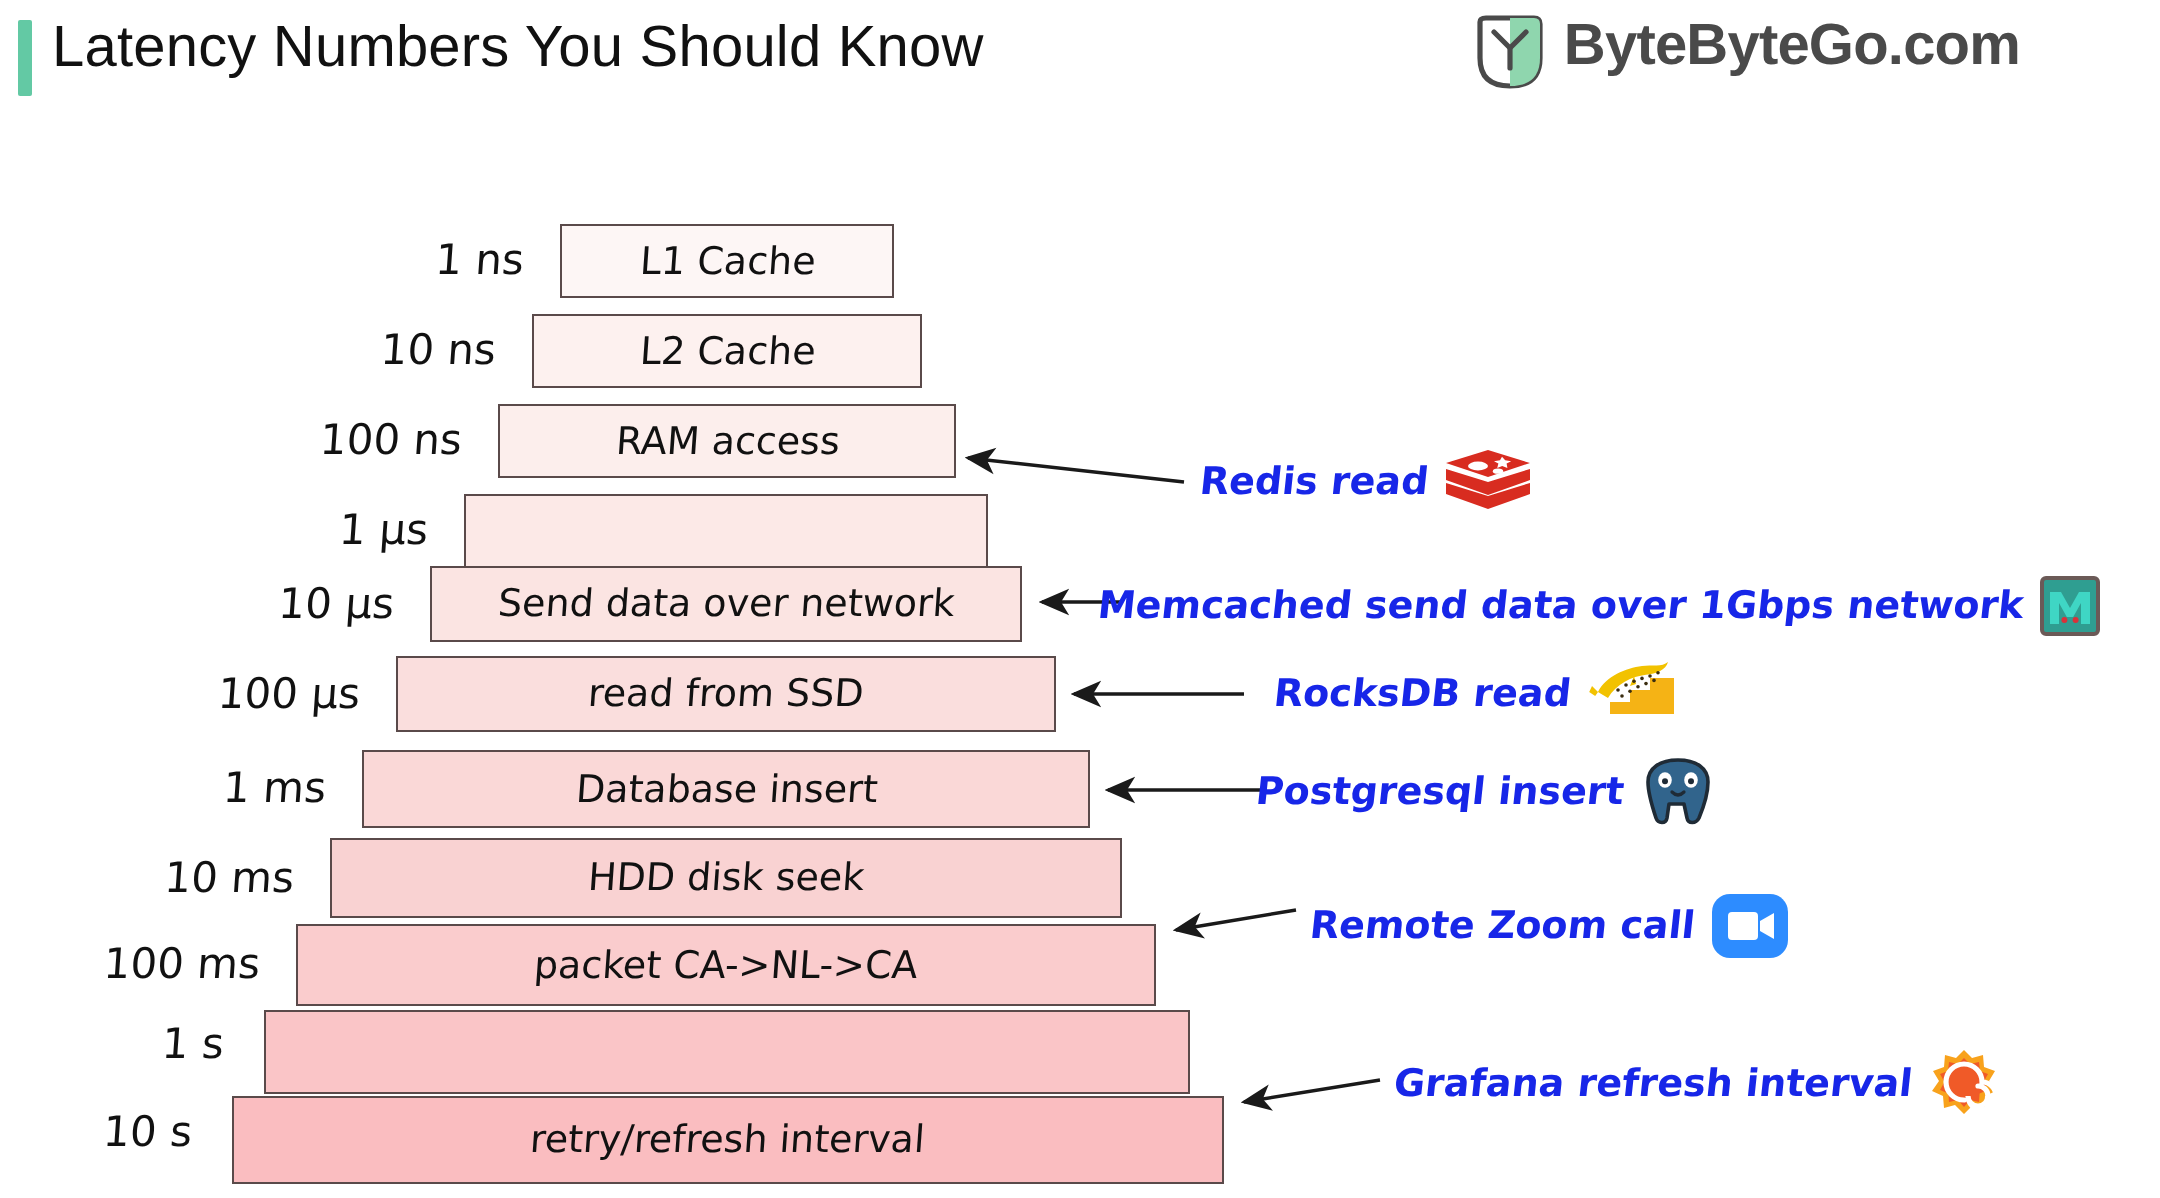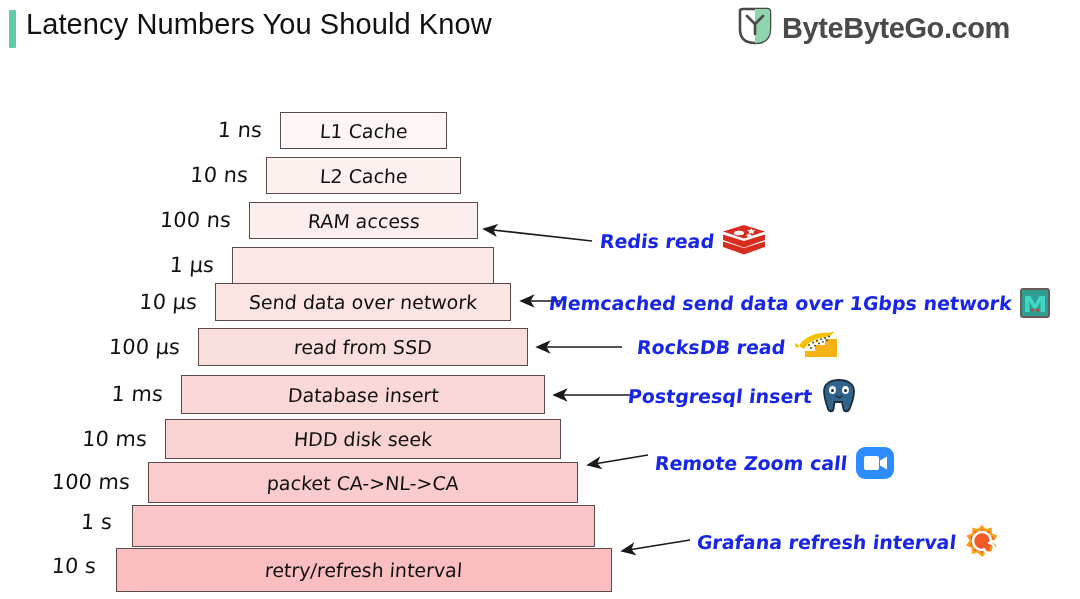--- a/index.html
+++ b/index.html
@@ -17,21 +17,21 @@
     position:absolute;left:9px;top:10px;width:7px;height:38px;
     background:#63c9a4;border-radius:1px;
   }
   .hdr-title{
     position:absolute;left:26px;top:8px;
     font-size:29px;color:#111;letter-spacing:.1px;
     white-space:nowrap;
   }
   .logo-wrap{
     position:absolute;right:70px;top:7px;
-    display:flex;align-items:flex-end;gap:9px;
+    display:flex;align-items:flex-start;gap:9px;
   }
   .logo-mark{
     width:36px;height:38px;flex:0 0 auto;
   }
   .logo-text{
     font-size:29px;color:#4a4a4a;font-weight:bold;letter-spacing:-.4px;
     white-space:nowrap;
   }
   .step{
     position:absolute;

